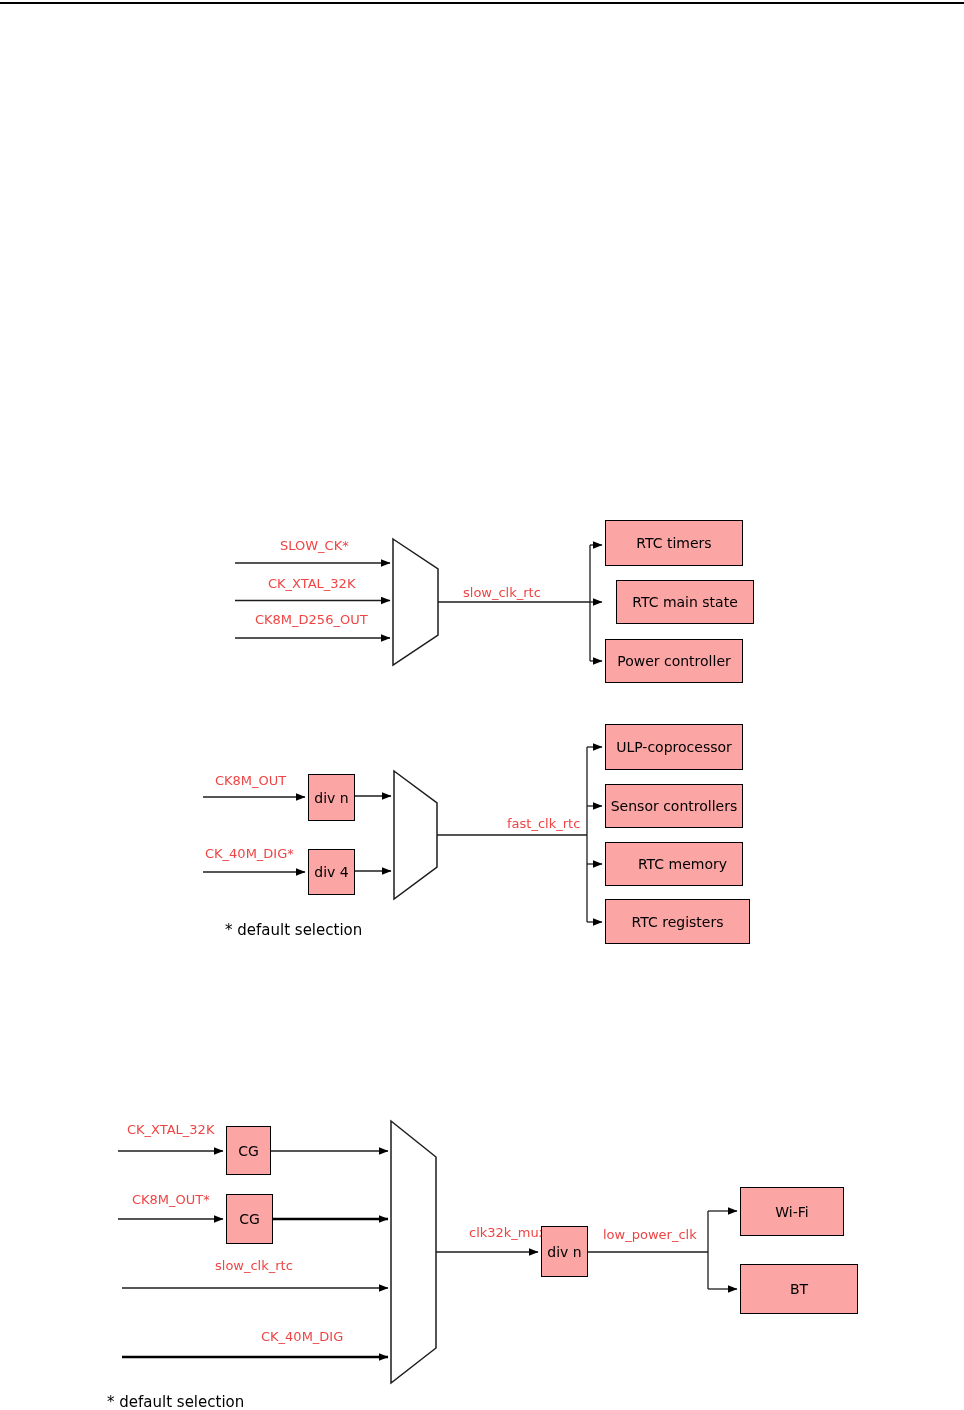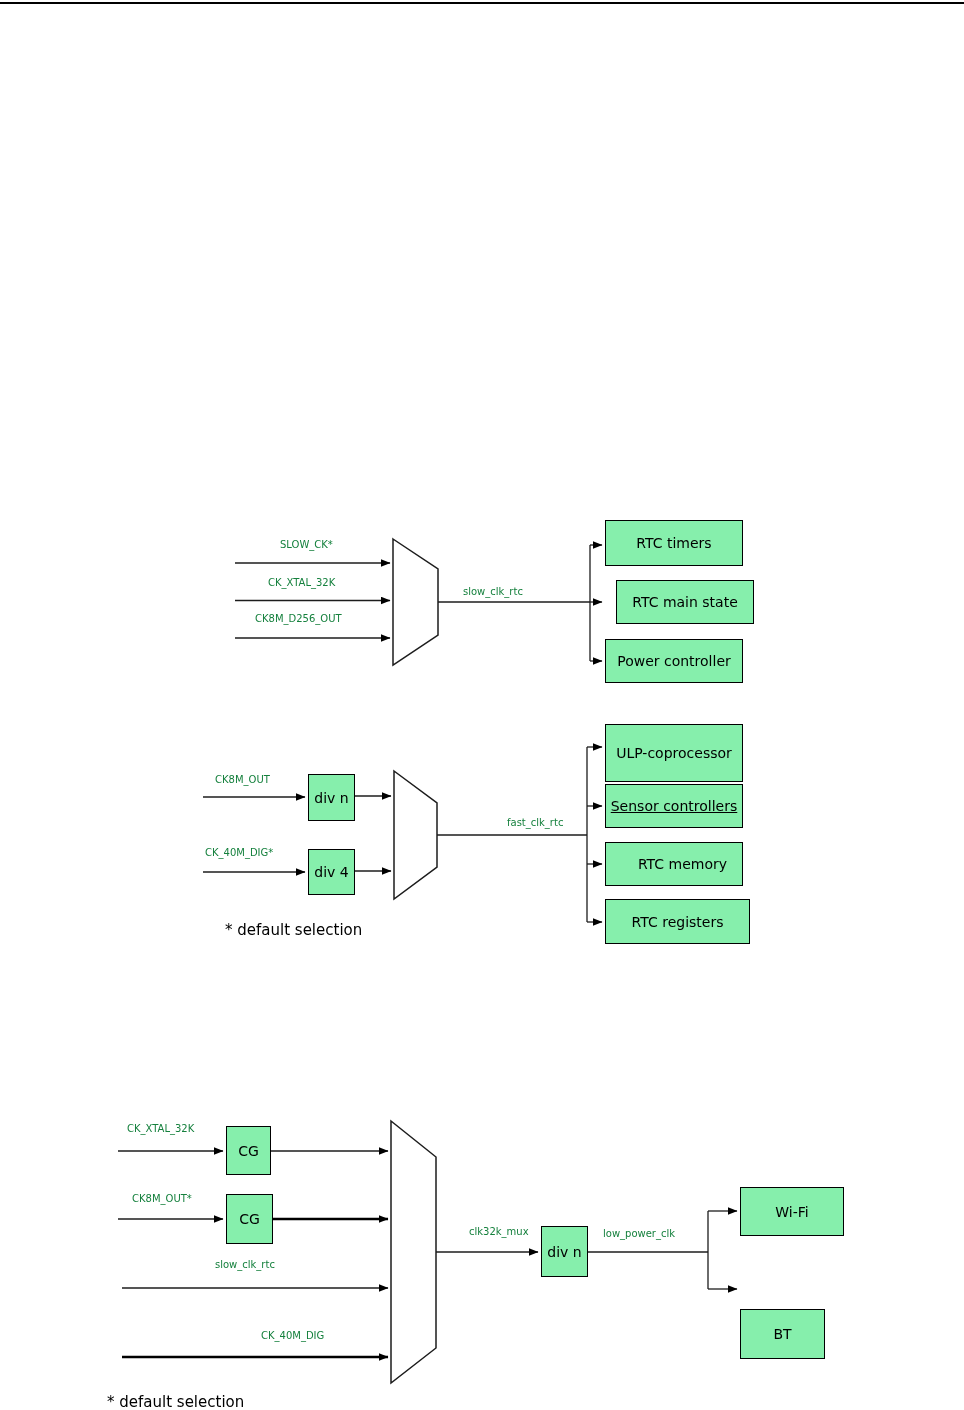--- a/index.html
+++ b/index.html
@@ -6,29 +6,29 @@
   body {
     width:964px; height:1410px;
     background:#ffffff;
     font-family:"DejaVu Sans","Liberation Sans",sans-serif;
     position:relative; overflow:hidden; color:#000;
   }
   .page-top-rule {
     position:absolute; left:0; top:2px; width:964px; height:2px; background:#000;
   }
   .lbl {
-    position:absolute; font-size:10px; line-height:1.15;
-    white-space:nowrap; color:#15803d;
+    position:absolute; font-size:13px; line-height:1.15;
+    white-space:nowrap; color:#ef4444;
   }
   .note {
     position:absolute; font-size:15px; white-space:nowrap; color:#000;
   }
   .box {
     position:absolute; box-sizing:border-box;
-    border:1.5px solid #000; background:#86efac;
+    border:1.5px solid #000; background:#fca5a5;
     display:flex; align-items:center; justify-content:center;
     font-size:14px; color:#000; text-align:center;
   }
   svg.connectors { position:absolute; left:0; top:0; width:964px; height:1410px; }
   svg .wire  { stroke:#1c1c1c; stroke-width:1.3; fill:none; }
   svg .wire-thick { stroke:#000; stroke-width:2.5; fill:none; }
   svg .mux   { fill:#ffffff; stroke:#1c1c1c; stroke-width:1.5; }
 </style>
 </head>
 <body>
@@ -93,37 +93,37 @@
 <div class="box" style="left:605px; top:580px; width:138px; height:44px;margin-left:11px;">RTC main state</div>
 <div class="box" style="left:605px; top:639px; width:138px; height:44px;">Power controller</div>
 
 <div class="lbl" style="left:215px; top:774px;">CK8M_OUT</div>
 <div class="lbl" style="left:205px; top:847px;">CK_40M_DIG*</div>
 <div class="lbl" style="left:462px; top:817px;margin-left:45px;">fast_clk_rtc</div>
 
 <div class="box" style="left:308px; top:774px; width:47px; height:47px;">div n</div>
 <div class="box" style="left:308px; top:849px; width:47px; height:46px;">div 4</div>
 
-<div class="box" style="left:605px; top:724px; width:138px; height:58px;">ULP-coprocessor</div>
-<div class="box" style="left:605px; top:784px; width:138px; height:44px;text-decoration:underline;">Sensor controllers</div>
+<div class="box" style="left:605px; top:724px; width:138px; height:46px;">ULP-coprocessor</div>
+<div class="box" style="left:605px; top:784px; width:138px; height:44px;">Sensor controllers</div>
 <div class="box" style="left:605px; top:842px; width:138px; height:44px;padding-left:17px;">RTC memory</div>
 <div class="box" style="left:605px; top:899px; width:145px; height:45px;">RTC registers</div>
 
 <div class="note" style="left:225px; top:921px;">* default selection</div>
 
 <div class="lbl" style="left:127px; top:1123px;">CK_XTAL_32K</div>
 <div class="lbl" style="left:132px; top:1193px;">CK8M_OUT*</div>
 <div class="lbl" style="left:215px; top:1259px;">slow_clk_rtc</div>
 <div class="lbl" style="left:213px; top:1330px;margin-left:48px;">CK_40M_DIG</div>
 
 <div class="box" style="left:226px; top:1126px; width:45px; height:49px;">CG</div>
 <div class="box" style="left:226px; top:1194px; width:47px; height:50px;">CG</div>
 
 <div class="lbl" style="left:469px; top:1226px;">clk32k_mux</div>
 
 <div class="box" style="left:541px; top:1226px; width:47px; height:51px;">div n</div>
 
 <div class="lbl" style="left:603px; top:1228px;">low_power_clk</div>
 
 <div class="box" style="left:740px; top:1187px; width:104px; height:49px;">Wi-Fi</div>
-<div class="box" style="left:740px; top:1264px; width:85px; height:50px;margin-top:45px;">BT</div>
+<div class="box" style="left:740px; top:1264px; width:118px; height:50px;">BT</div>
 
 <div class="note" style="left:107px; top:1393px;">* default selection</div>
 
 </body></html>

